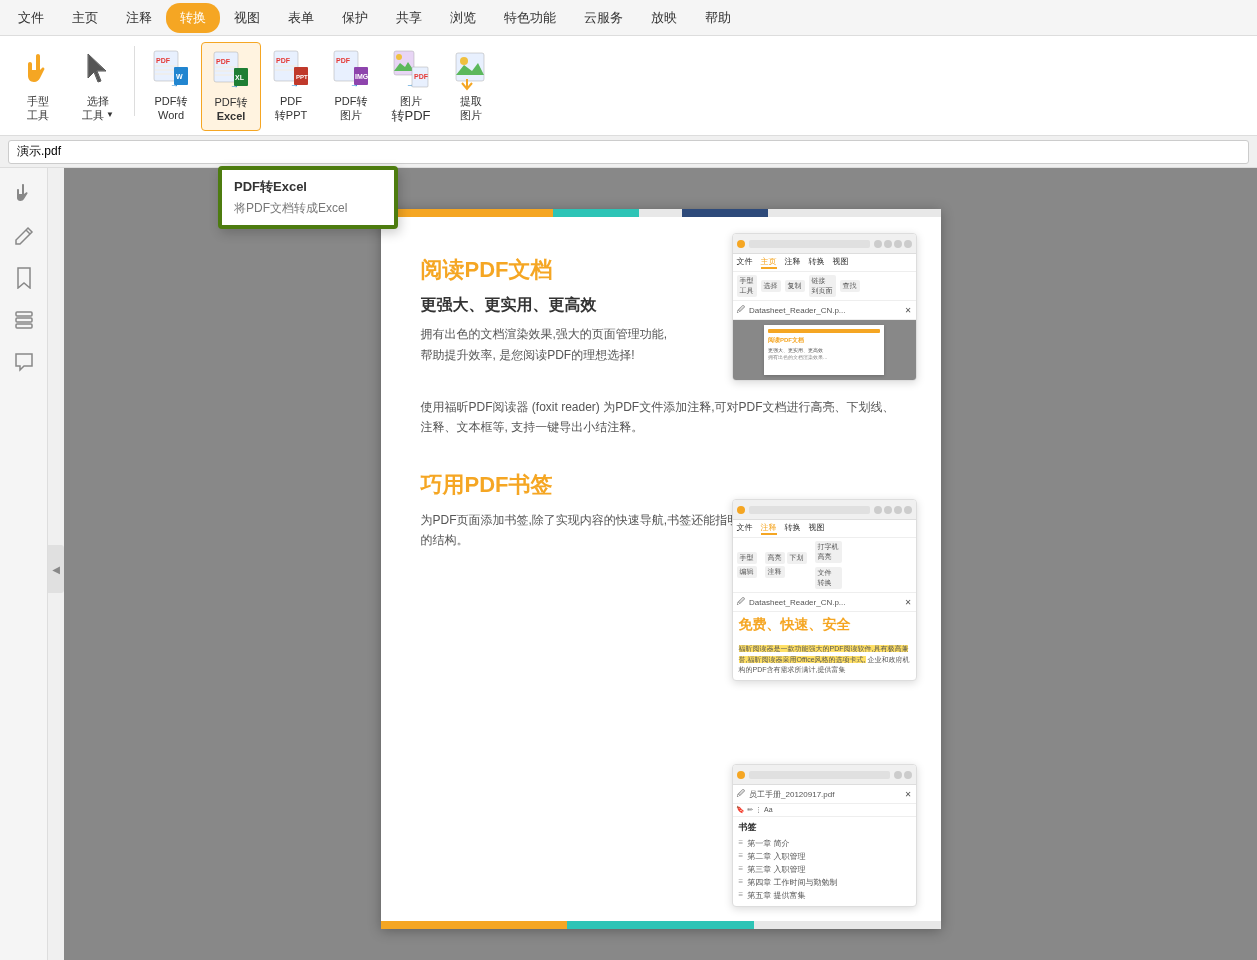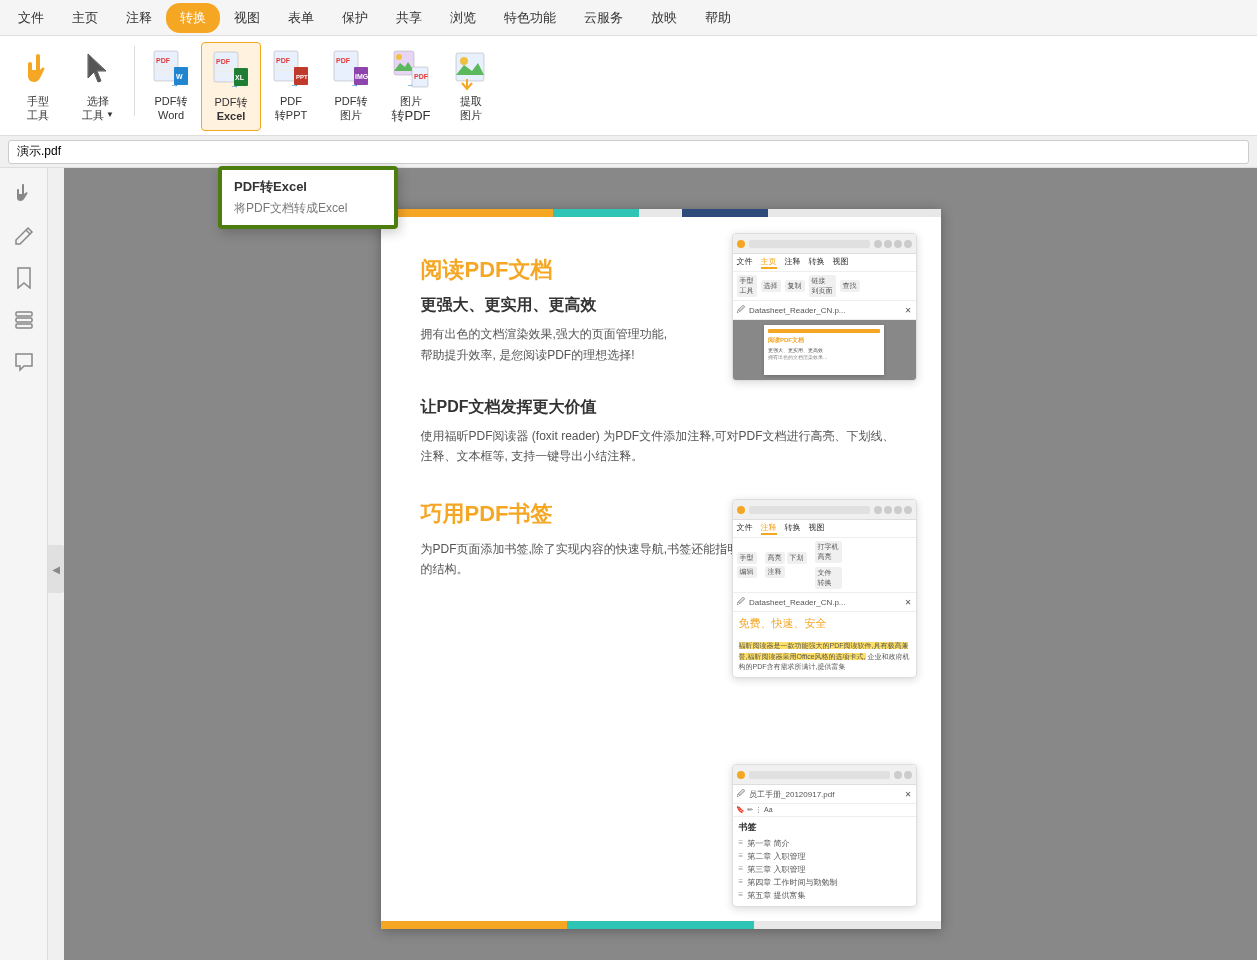--- a/index.html
+++ b/index.html
@@ -133,21 +133,21 @@
     .pdf-bottom-bar .b3 { flex: 1; background: #e8e8e8; }
 
     
     .pdf-mini-preview2 {
       position: absolute; right: 24px; top: 290px; width: 185px;
       background: #fff; border: 1px solid #ddd; border-radius: 4px;
       box-shadow: 0 2px 8px rgba(0,0,0,0.15); overflow: hidden;
       font-size: 9px;
     }
     .mini-annot-content { padding: 4px 6px; }
-    .mini-annot-title { font-size: 11px; font-weight: normal; color: #f5a623; margin-bottom: 10px; }
+    .mini-annot-title { font-size: 14px; font-weight: bold; color: #f5a623; margin-bottom: 10px; }
     .mini-annot-text { font-size: 7px; color: #555; line-height: 1.5; }
     .mini-highlight { background: #ffe066; display: inline; }
 
     
     .pdf-mini-preview3 {
       position: absolute; right: 24px; top: 555px; width: 185px;
       background: #fff; border: 1px solid #ddd; border-radius: 4px;
       box-shadow: 0 2px 8px rgba(0,0,0,0.15); overflow: hidden;
       font-size: 9px;
     }
@@ -357,21 +357,20 @@
 
       <div class="pdf-content">
 
         <div class="pdf-section" style="padding-top: 16px;">
           <div class="pdf-section-title">阅读PDF文档</div>
           <div class="pdf-section-subtitle">更强大、更实用、更高效</div>
           <div class="pdf-section-text">拥有出色的文档渲染效果,强大的页面管理功能,<br>帮助提升效率, 是您阅读PDF的理想选择!</div>
         </div>
 
         <div class="pdf-section">
-          <div class="pdf-section-subtitle">让PDF文档发挥更大价值</div>
           <div class="pdf-section-text">使用福昕PDF阅读器 (foxit reader) 为PDF文件添加注释,可对PDF文档进行高亮、下划线、注释、文本框等, 支持一键导出小结注释。</div>
         </div>
 
         <div class="pdf-section">
           <div class="pdf-section-title">巧用PDF书签</div>
           <div class="pdf-section-text">为PDF页面添加书签,除了实现内容的快速导航,书签还能指明不同书签的层级关系,展现文档的结构。</div>
         </div>
       </div>
 
       <div class="pdf-mini-preview">

